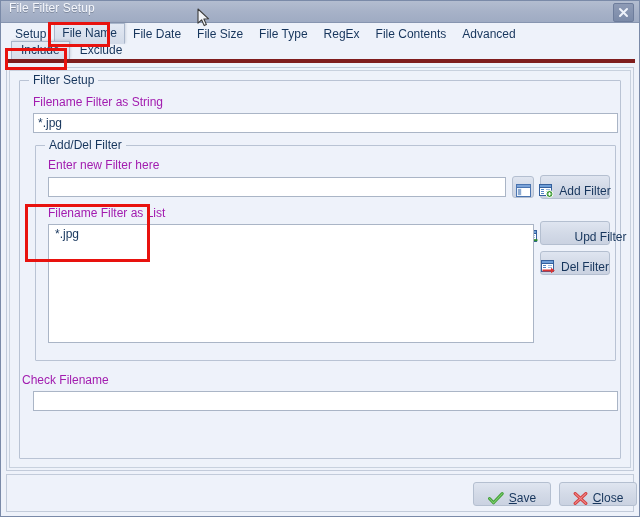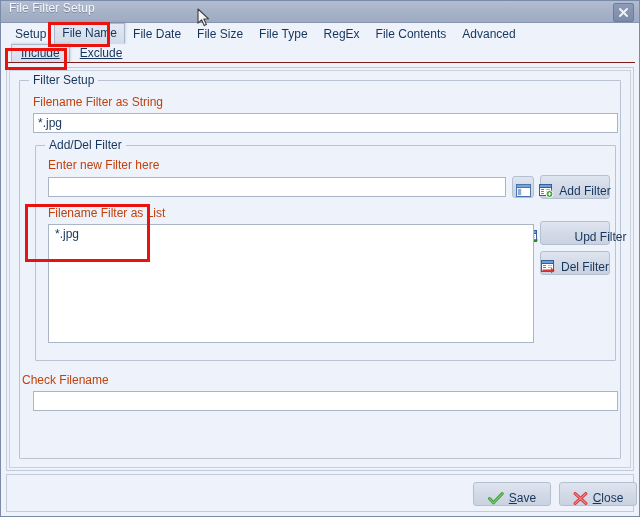--- a/index.html
+++ b/index.html
@@ -69,23 +69,22 @@
     background:linear-gradient(to bottom,#e3e9f4,#d3dbe9);
     border:1px solid #a9b6cb;
     border-bottom:1px solid #d3dbe9;
     box-shadow:1px -1px 2px rgba(120,130,150,.25);
   }
   .subtabstrip{
     flex:0 0 auto;
     padding:2px 0 0 6px;
     display:flex;align-items:flex-end;
     height:19px;box-sizing:border-box;
-    border-bottom:1px solid #7f1d1d;
+    border-bottom:4px solid #7f1d1d;
     margin:0 4px 0 4px;
-    text-decoration:underline;
   }
   .subtab{
     font-size:12px;color:#16355c;
     padding:1px 9px 2px 9px;line-height:14px;
     cursor:pointer;white-space:nowrap;
     border:1px solid transparent;border-bottom:none;
   }
   .subtab.selected{
     background:linear-gradient(to bottom,#e6ebf5,#d6dde9);
     border:1px solid #a9b6cb;border-bottom:none;
@@ -118,21 +117,21 @@
     border:1px solid #b9c3d4;
     border-radius:1px;
     box-sizing:border-box;
   }
   .group > .legend{
     position:absolute;top:-7px;left:9px;
     background:#eef2fa;padding:0 4px;
     font-size:12px;color:#16355c;line-height:12px;
   }
   .lbl{
-    position:absolute;font-size:12px;color:#c2410c;line-height:14px;
+    position:absolute;font-size:12px;color:#a21caf;line-height:14px;
     white-space:nowrap;
   }
   .textbox{
     position:absolute;
     background:#ffffff;
     border:1px solid #aab5c6;
     box-sizing:border-box;
     font-family:"Liberation Sans","DejaVu Sans",sans-serif;
     font-size:12px;color:#16355c;
     padding:2px 4px;

